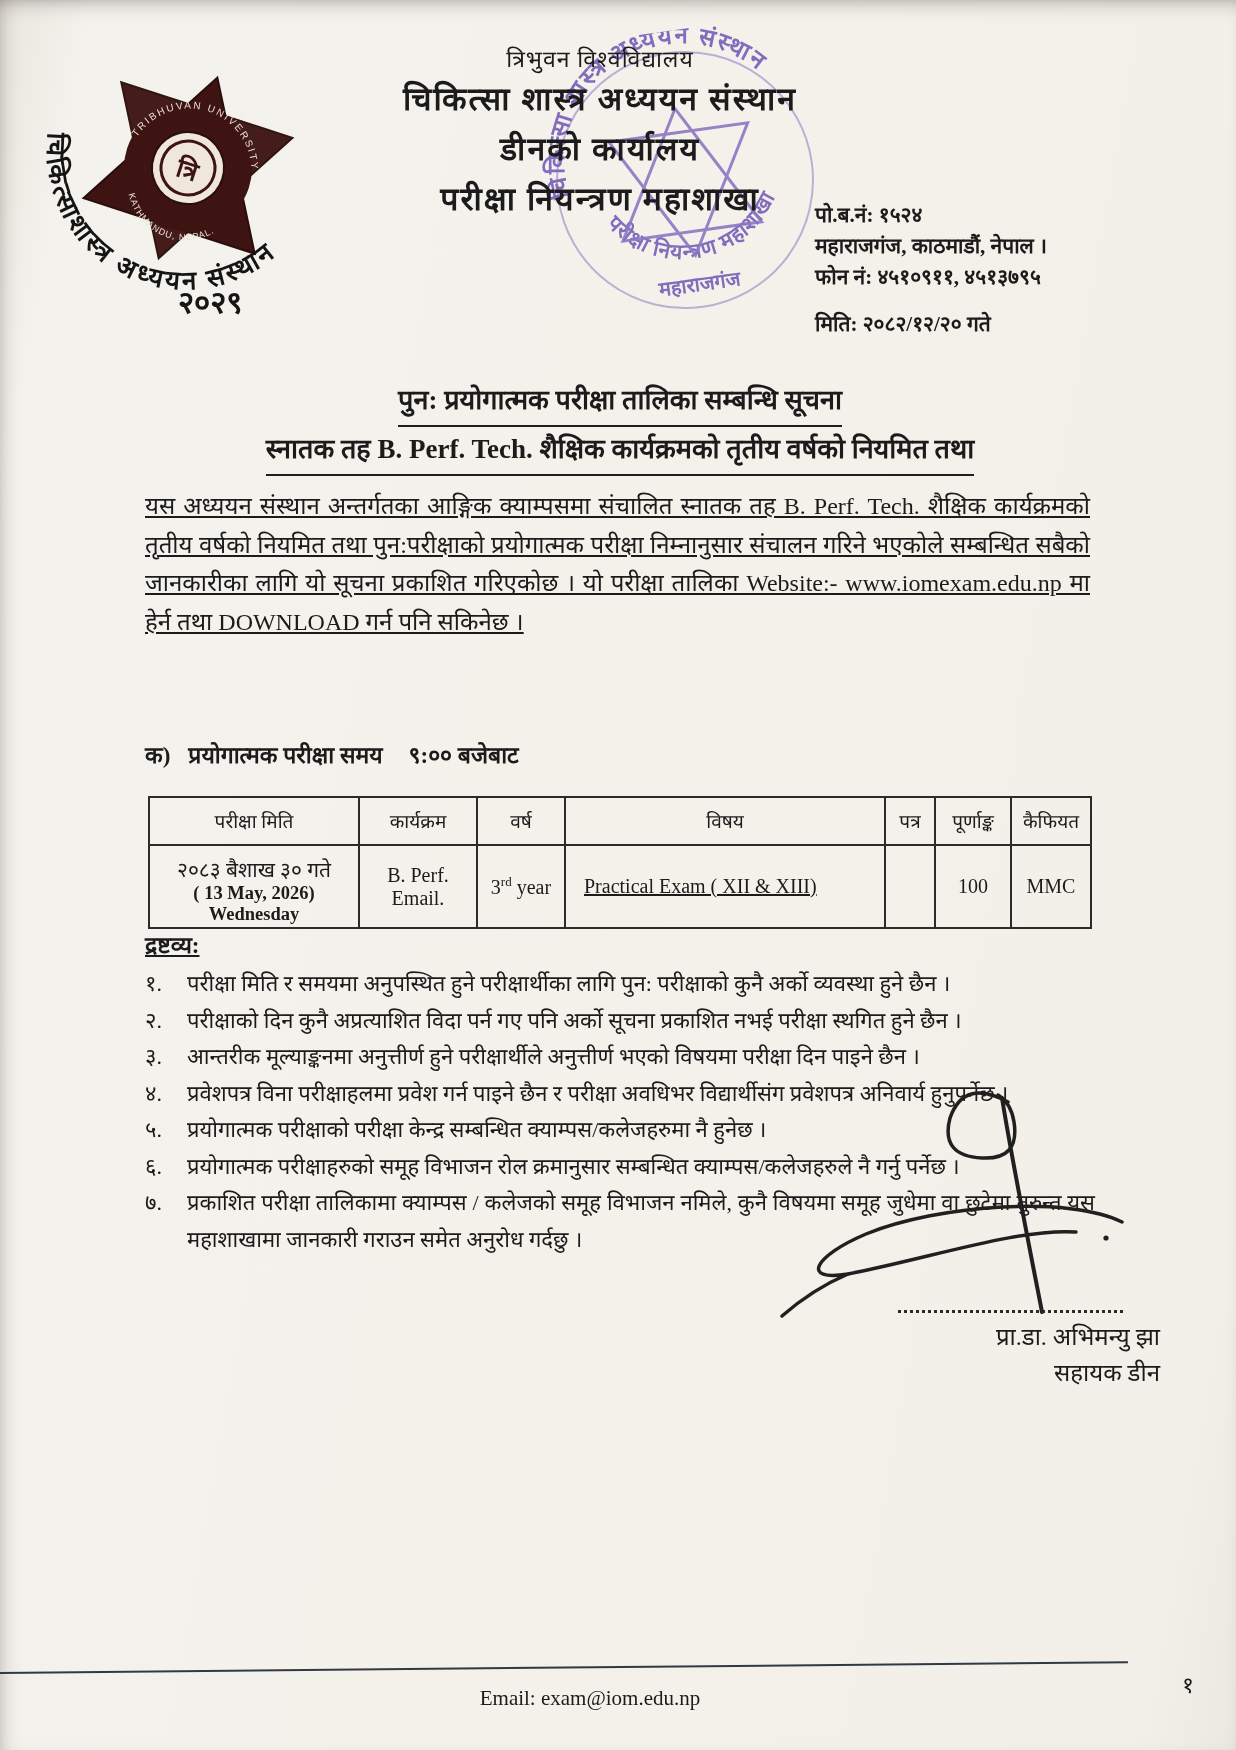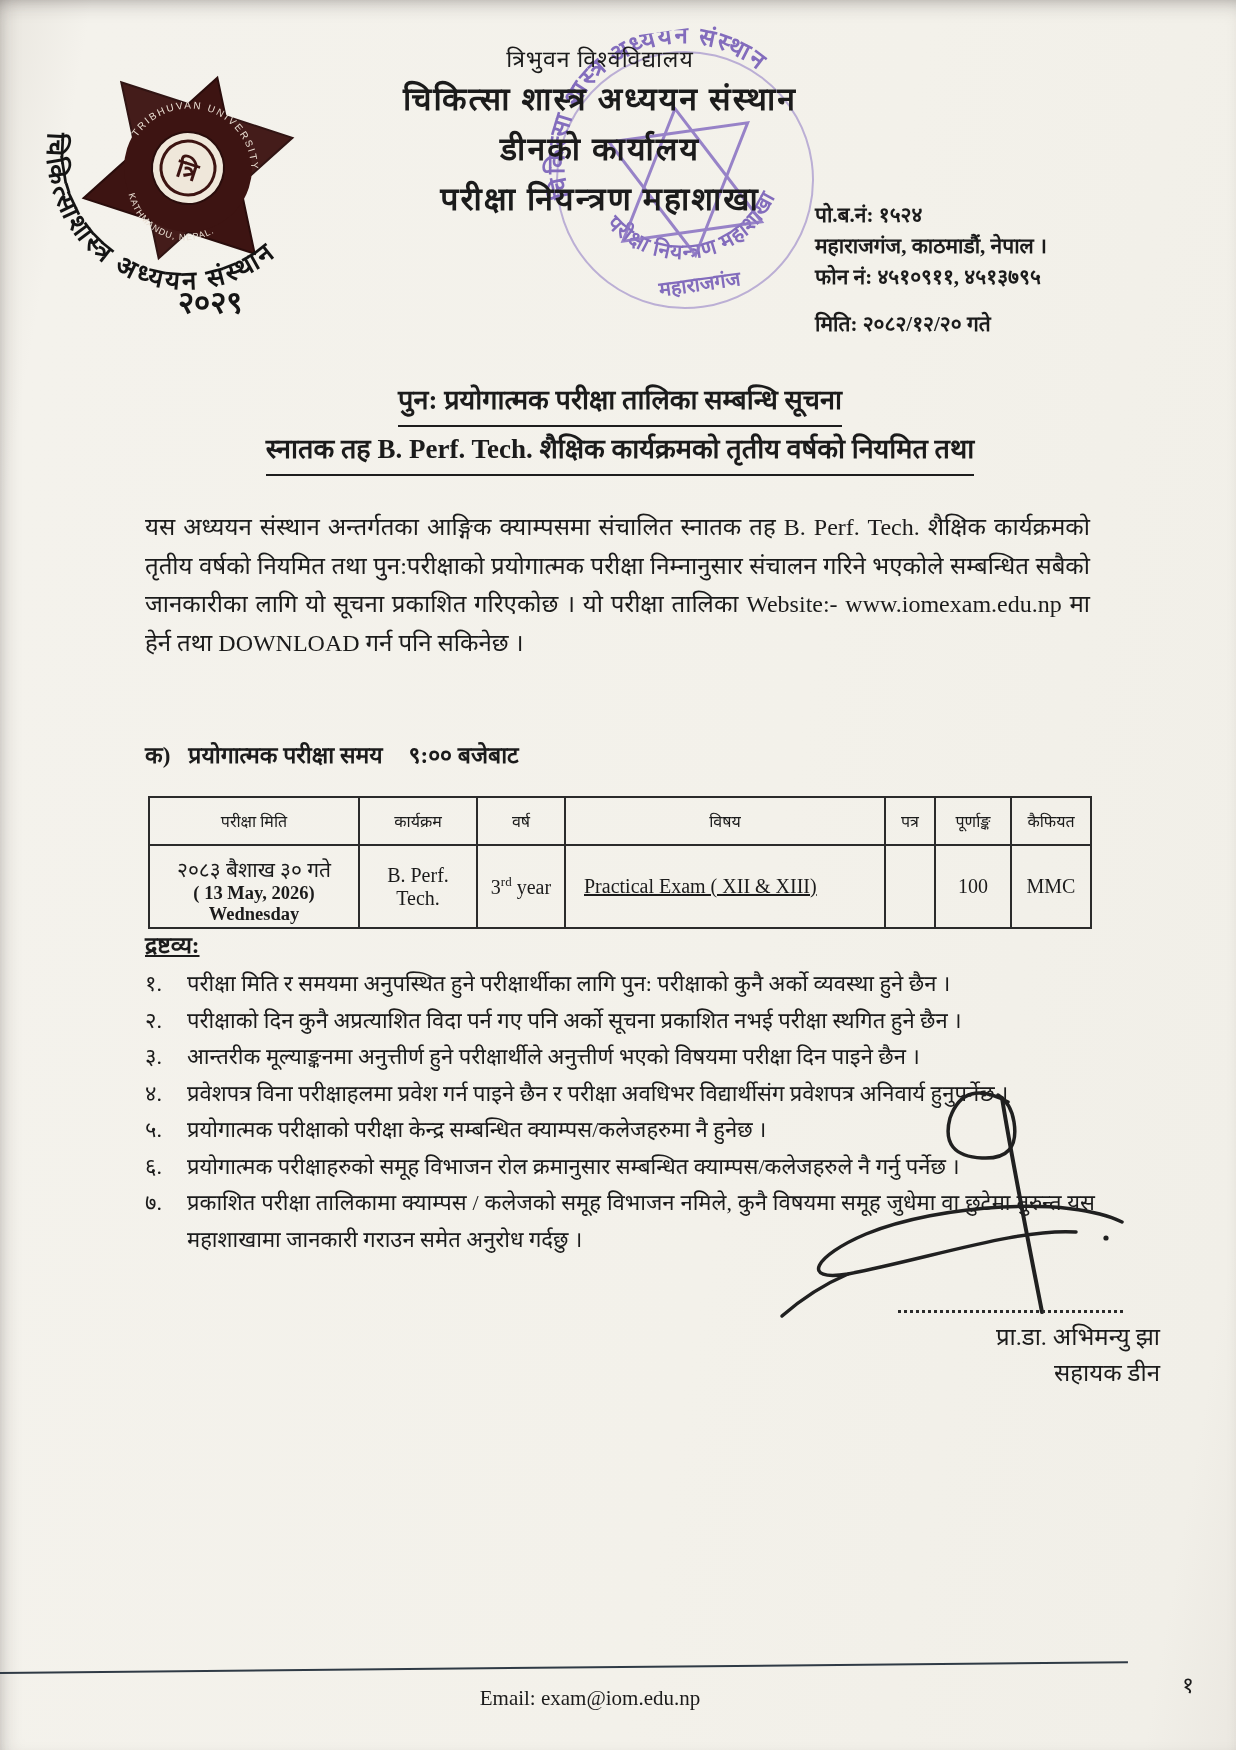--- a/index.html
+++ b/index.html
@@ -18,28 +18,28 @@
   .hdr{left:300px;top:42px;width:600px;text-align:center;}
   .hdr .uni{font-size:23px;letter-spacing:1px;}
   .hdr .big{font-size:32px;font-weight:bold;letter-spacing:2px;line-height:50px;}
   
   .contact{left:815px;top:200px;font-size:21px;line-height:31px;font-weight:bold;}
   .contact .date{margin-top:16px;}
   
   .subject{left:120px;top:378px;width:1000px;text-align:center;font-weight:bold;font-size:27px;line-height:44px;}
   .subject span{display:inline-block;border-bottom:2.5px solid #1d1d1d;padding-bottom:3px;}
   
-  .bodytext{left:145px;top:508px;width:945px;font-size:24px;line-height:38.5px;text-align:justify;}
+  .bodytext{left:145px;top:487px;width:945px;font-size:24px;line-height:38.5px;text-align:justify;text-decoration:underline;}
   .secA{left:145px;top:738px;font-size:23px;font-weight:bold;}
   .secA .gap{display:inline-block;width:18px;}
   .secA .gap2{display:inline-block;width:26px;}
   
   table.sched{left:148px;top:796px;position:absolute;border-collapse:collapse;table-layout:fixed;}
   table.sched td,table.sched th{border:2px solid #2b2b2b;text-align:center;vertical-align:middle;padding:2px 4px;font-weight:normal;}
-  table.sched th{height:42px;font-size:16px;}
+  table.sched th{height:42px;font-size:19px;}
   table.sched td{height:62px;font-size:20px;}
   .c-date{width:210px;} .c-prog{width:118px;} .c-year{width:88px;} .c-subj{width:320px;}
   .c-paper{width:50px;} .c-marks{width:76px;} .c-rem{width:80px;}
   .date-np{font-size:21px;margin-top:7px;}
   .date-en{font-size:18.5px;font-weight:bold;}
   .cell-subject{text-align:left !important;padding-left:18px !important;font-size:21px;text-decoration:underline;}
   .cell-marks{font-weight:bold;font-size:21px;}
   
   .notes{left:145px;top:928px;width:950px;font-size:22px;}
   .notes .ttl{font-weight:bold;text-decoration:underline;font-size:23px;margin-bottom:6px;}
@@ -152,21 +152,21 @@
       <th>विषय</th>
       <th>पत्र</th>
       <th>पूर्णाङ्क</th>
       <th>कैफियत</th>
     </tr>
     <tr>
       <td>
         <div class="date-np">२०८३ बैशाख ३० गते</div>
         <div class="date-en">( 13 May, 2026) Wednesday</div>
       </td>
-      <td>B. Perf. Tech.</td>
+      <td>B. Perf. Email.</td>
       <td><span>3</span><sup>rd</sup> <span>year</span></td>
       <td class="cell-subject">Practical Exam ( XII &amp; XIII)</td>
       <td></td>
       <td class="cell-marks">100</td>
       <td>MMC</td>
     </tr>
   </tbody>
     </table>
 
   <div class="abs notes">

